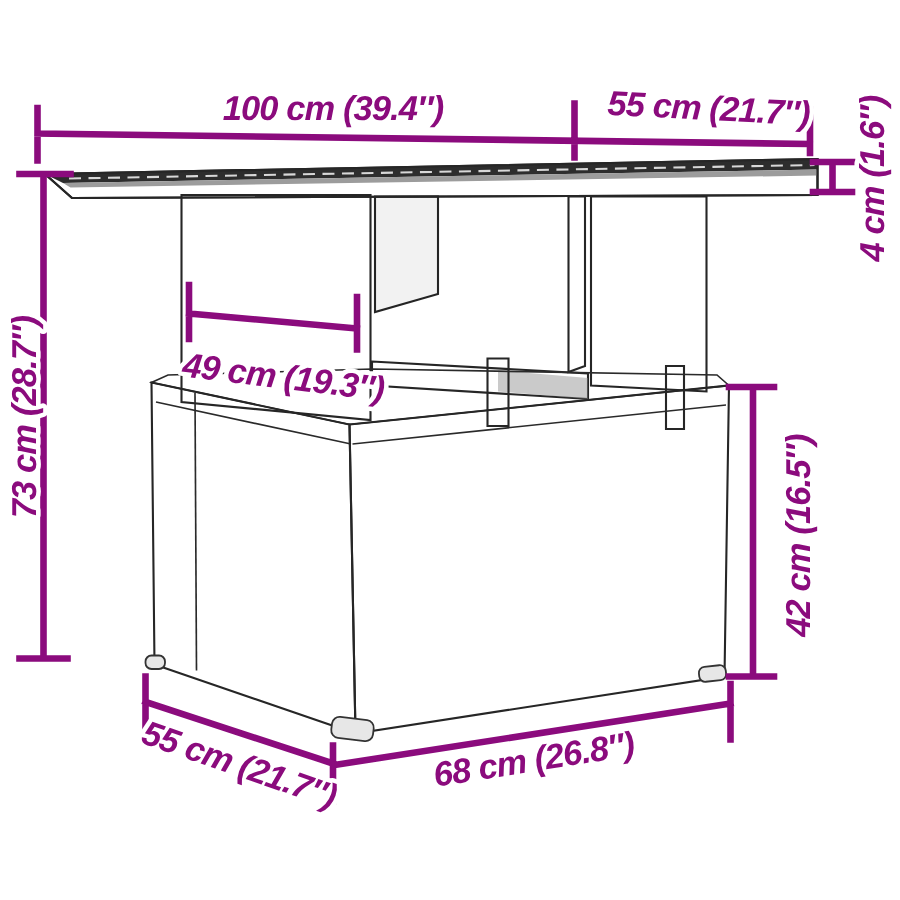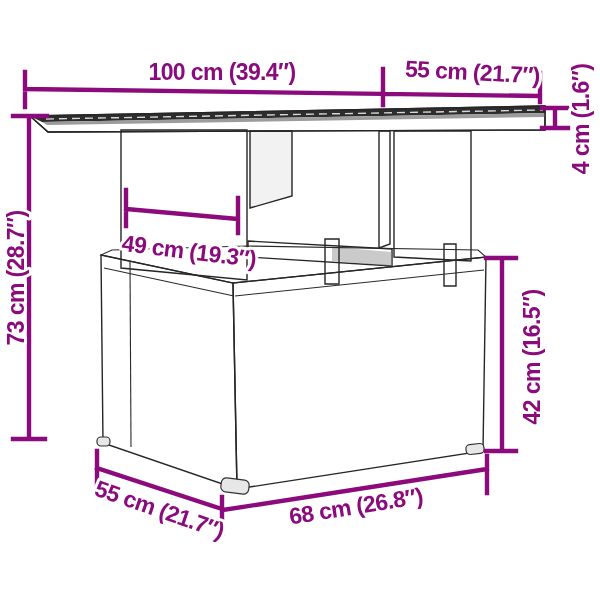--- a/index.html
+++ b/index.html
@@ -1,16 +1,16 @@
 <!DOCTYPE html>
 <html><head>
 <meta charset="utf-8">
 <style>
   html,body{margin:0;padding:0;background:#ffffff;}
-  .stage{position:relative;width:600px;height:600px;background:#fff;overflow:hidden;}
+  .stage{position:relative;width:600px;height:600px;background:#fff;overflow:hidden;font-style:italic;}
   svg{display:block;}
   .dim-label{
     font-family:"Liberation Sans", sans-serif;
     font-weight:bold;
     font-size:23px;
     letter-spacing:-0.6px;
     fill:#8B0B7D;
     paint-order:stroke;
     stroke:#ffffff;
     stroke-width:6px;

